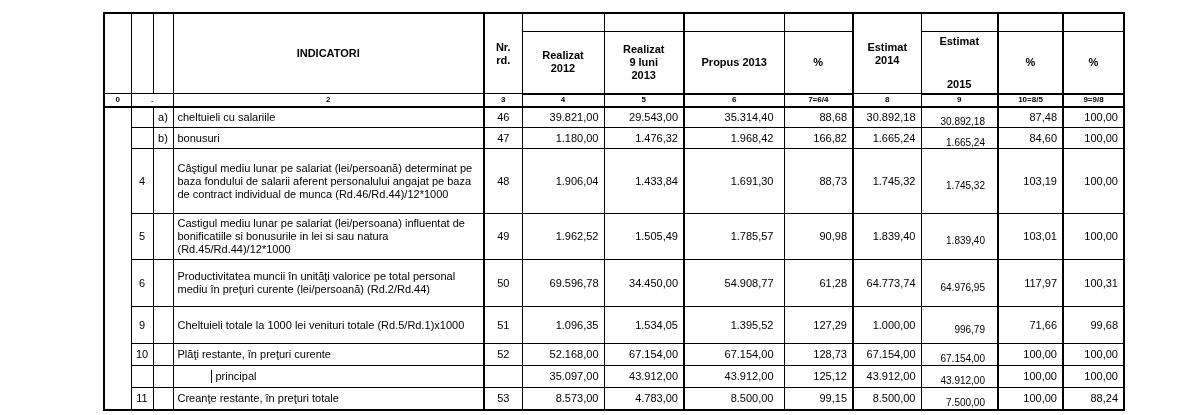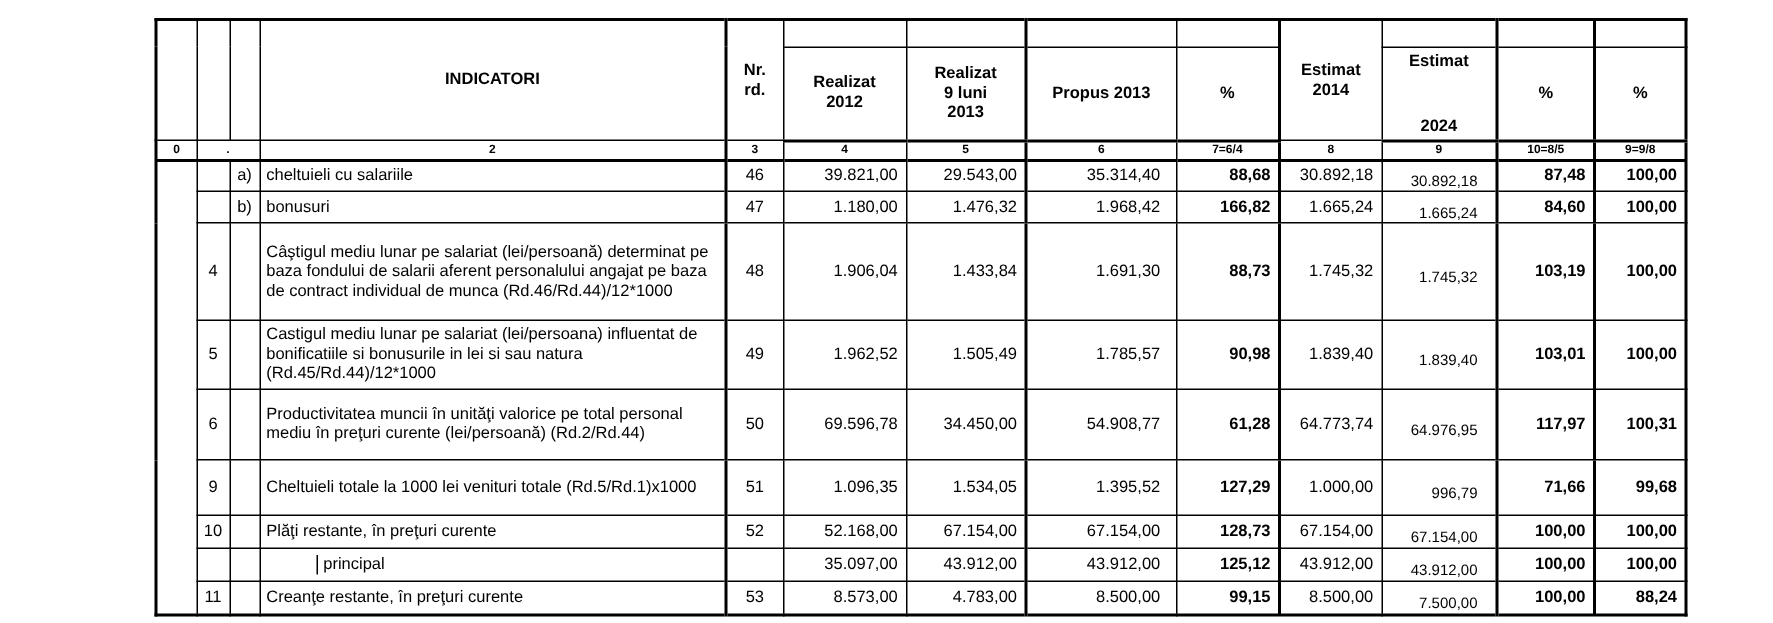--- a/index.html
+++ b/index.html
@@ -15,21 +15,21 @@
   }
   
   td.thL{border-left-width:2px;}
   
   tr.hmain td, tr.numrow td{border-bottom-width:2px;}
   .ctr{text-align:center;}
   .hdr{font-weight:bold;text-align:center;white-space:pre-line;line-height:13px;}
   .num{text-align:right;padding-right:5px;white-space:nowrap;}
   .pad10{padding-right:10px;}
   .pad12{padding-right:12px;}
-  .pct{font-weight:bold;}
+  .pct{font-weight:normal;}
   .numrow td{font-size:8px;font-weight:bold;text-align:center;line-height:10px;}
   .ind{padding:1px 4px;text-align:left;margin-top:42px;}
   .small10{font-size:10px;}
   .low{position:relative;top:4px;}
   .est15{
     display:flex;flex-direction:column;justify-content:space-between;align-items:center;
     height:56px;padding:3px 0 2px 0;font-weight:bold;
   }
   .splitcell{display:flex;height:100%;align-items:stretch;justify-content:flex-end;}
   .splitcell .gap{width:37px;border-right:1px solid #000;}
@@ -78,21 +78,21 @@
     <td class="hdr">Realizat
 2012</td>
     <td class="hdr">Realizat
 9 luni
 2013</td>
     <td class="hdr thL">Propus 2013</td>
     <td class="hdr">%</td>
     <td>
       <div class="est15">
         <span>Estimat</span>
-        <span>2024</span>
+        <span>2015</span>
       </div>
     </td>
     <td class="hdr thL">%</td>
     <td class="hdr thL">%</td>
   </tr>
 
   <tr class="numrow" style="height:13px">
     <td>0</td>
     <td colspan="2">.</td>
     <td>2</td>
@@ -229,21 +229,21 @@
     <td class="num pct">125,12</td>
     <td class="num thL">43.912,00</td>
     <td class="num pad12 small10"><span class="low">43.912,00</span></td>
     <td class="num pct thL">100,00</td>
     <td class="num pct thL">100,00</td>
   </tr>
 
   <tr style="height:22px">
     <td class="ctr">11</td>
     <td class="ctr"></td>
-    <td class="ind">Creanţe restante, în preţuri curente</td>
+    <td class="ind">Creanţe restante, în preţuri totale</td>
     <td class="ctr thL">53</td>
     <td class="num">8.573,00</td>
     <td class="num">4.783,00</td>
     <td class="num pad10 thL">8.500,00</td>
     <td class="num pct">99,15</td>
     <td class="num thL">8.500,00</td>
     <td class="num pad12 small10"><span class="low">7.500,00</span></td>
     <td class="num pct thL">100,00</td>
     <td class="num pct thL">88,24</td>
   </tr>

